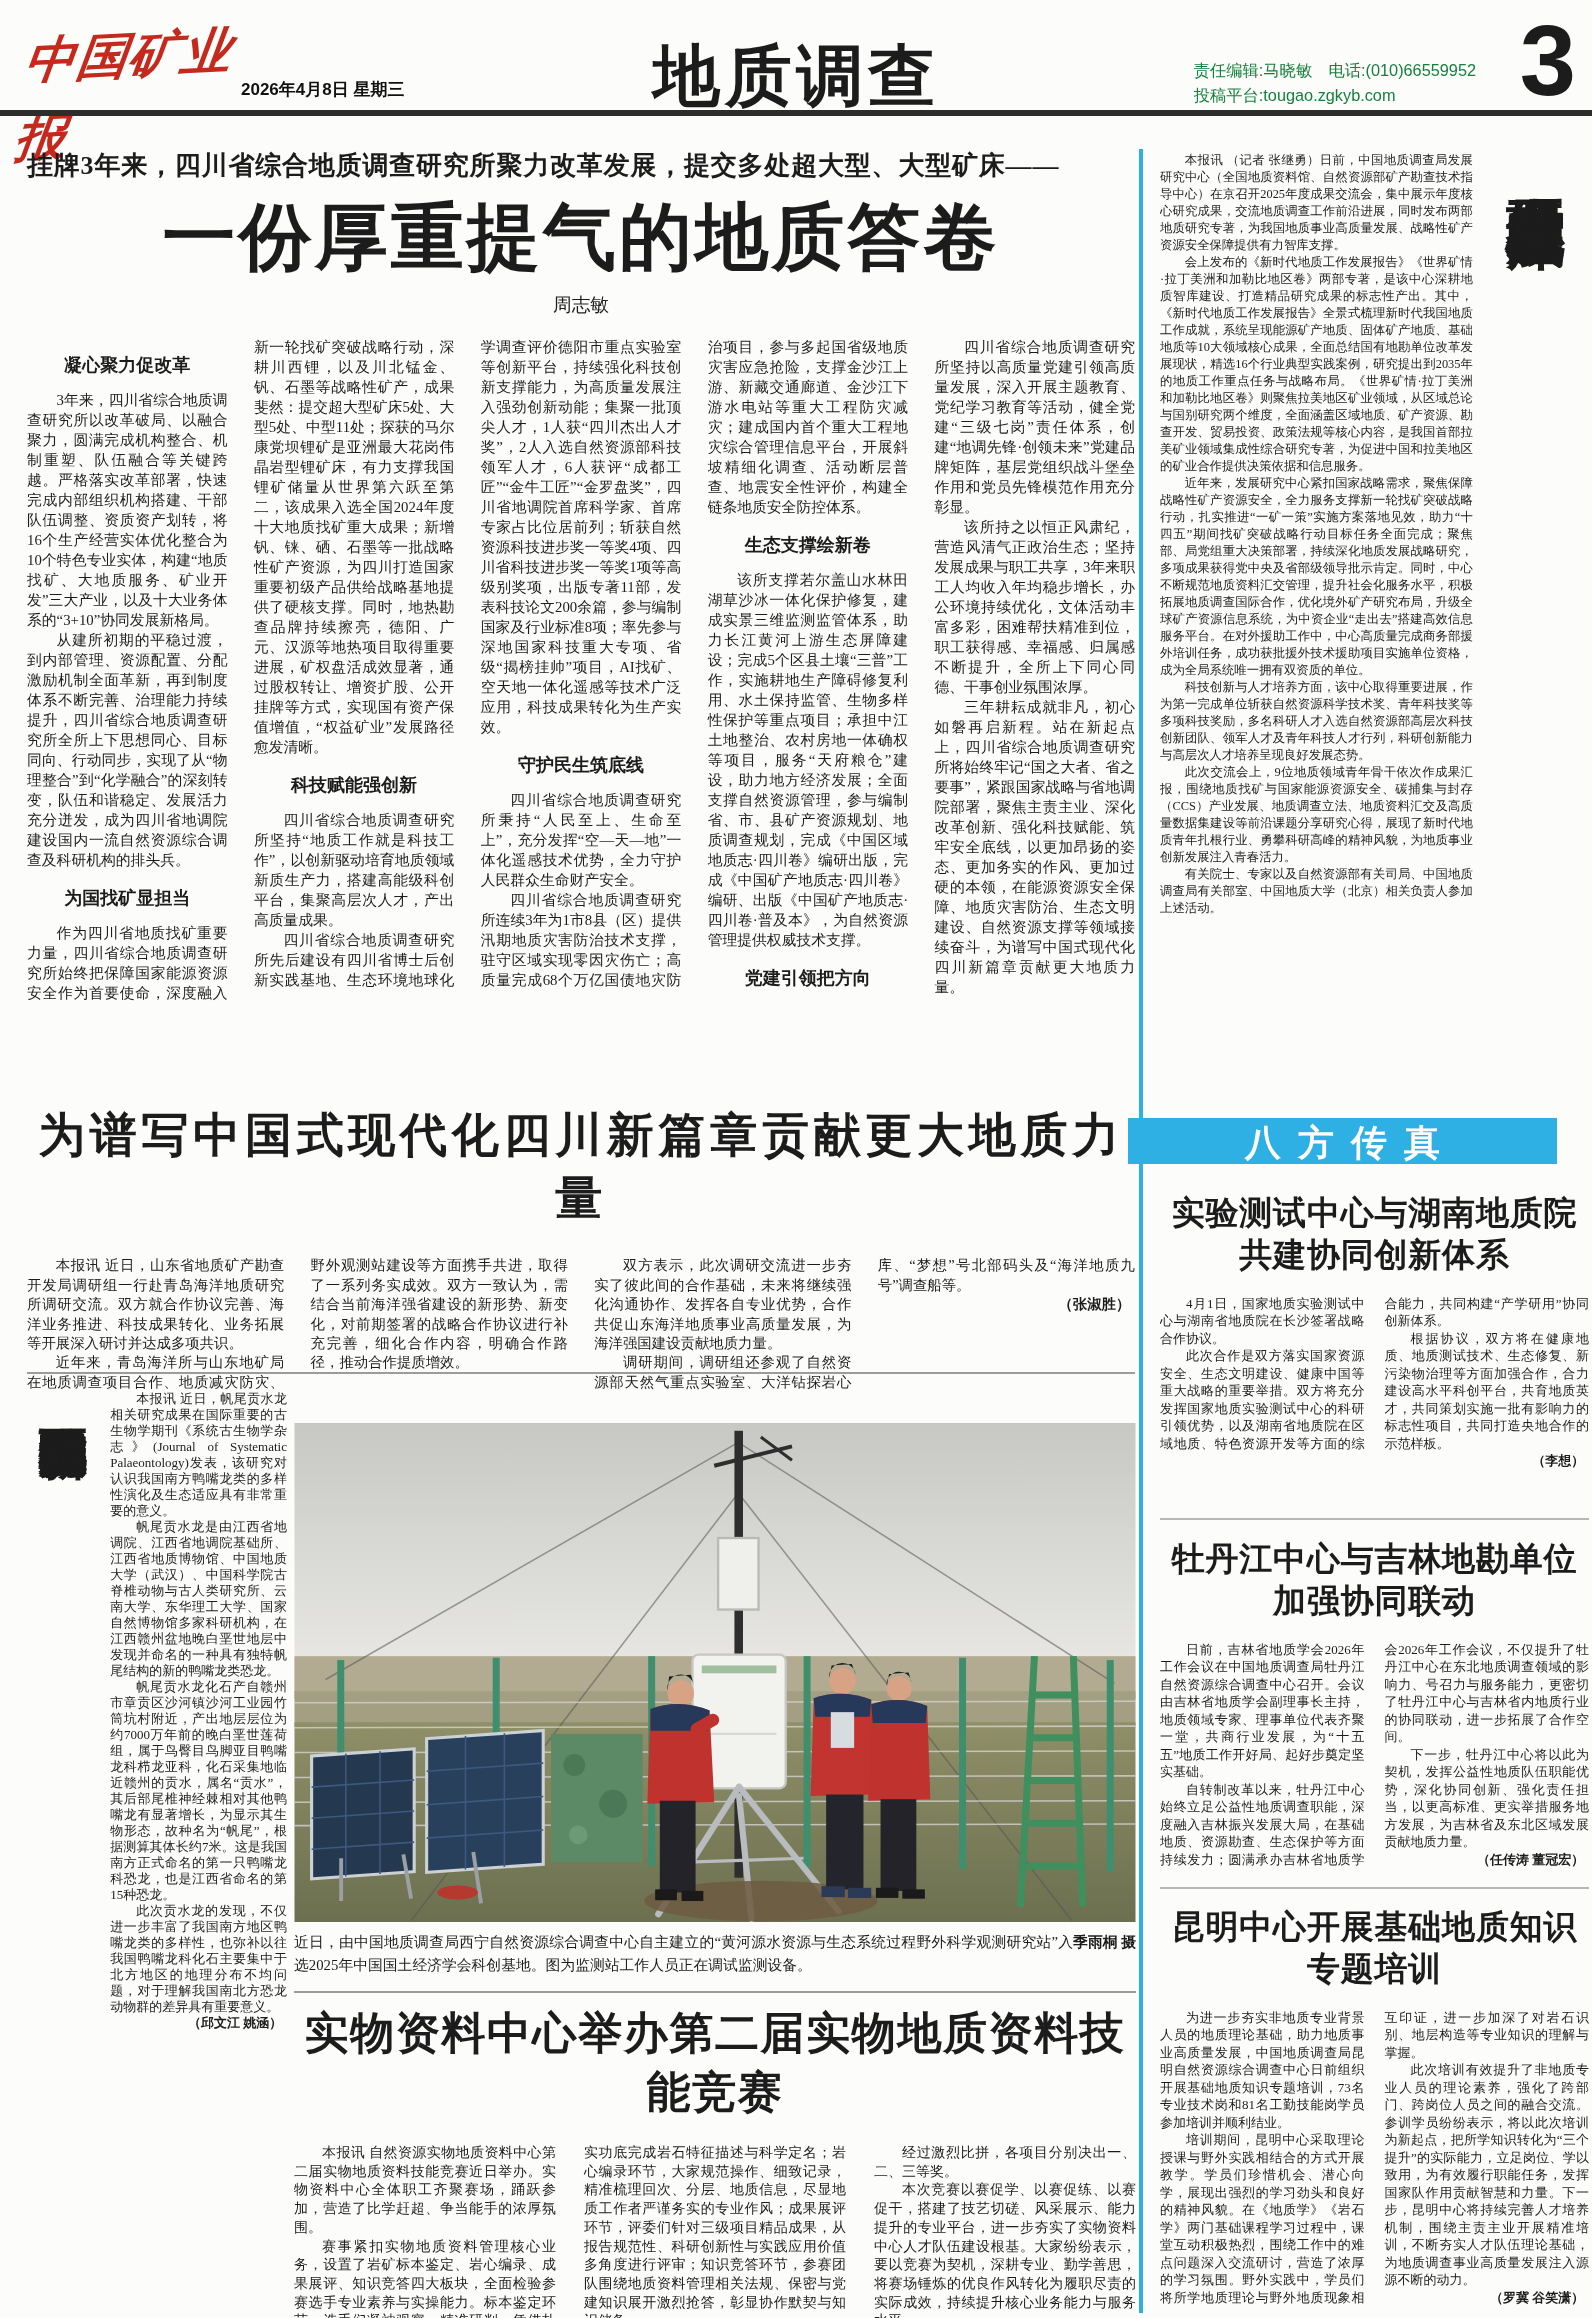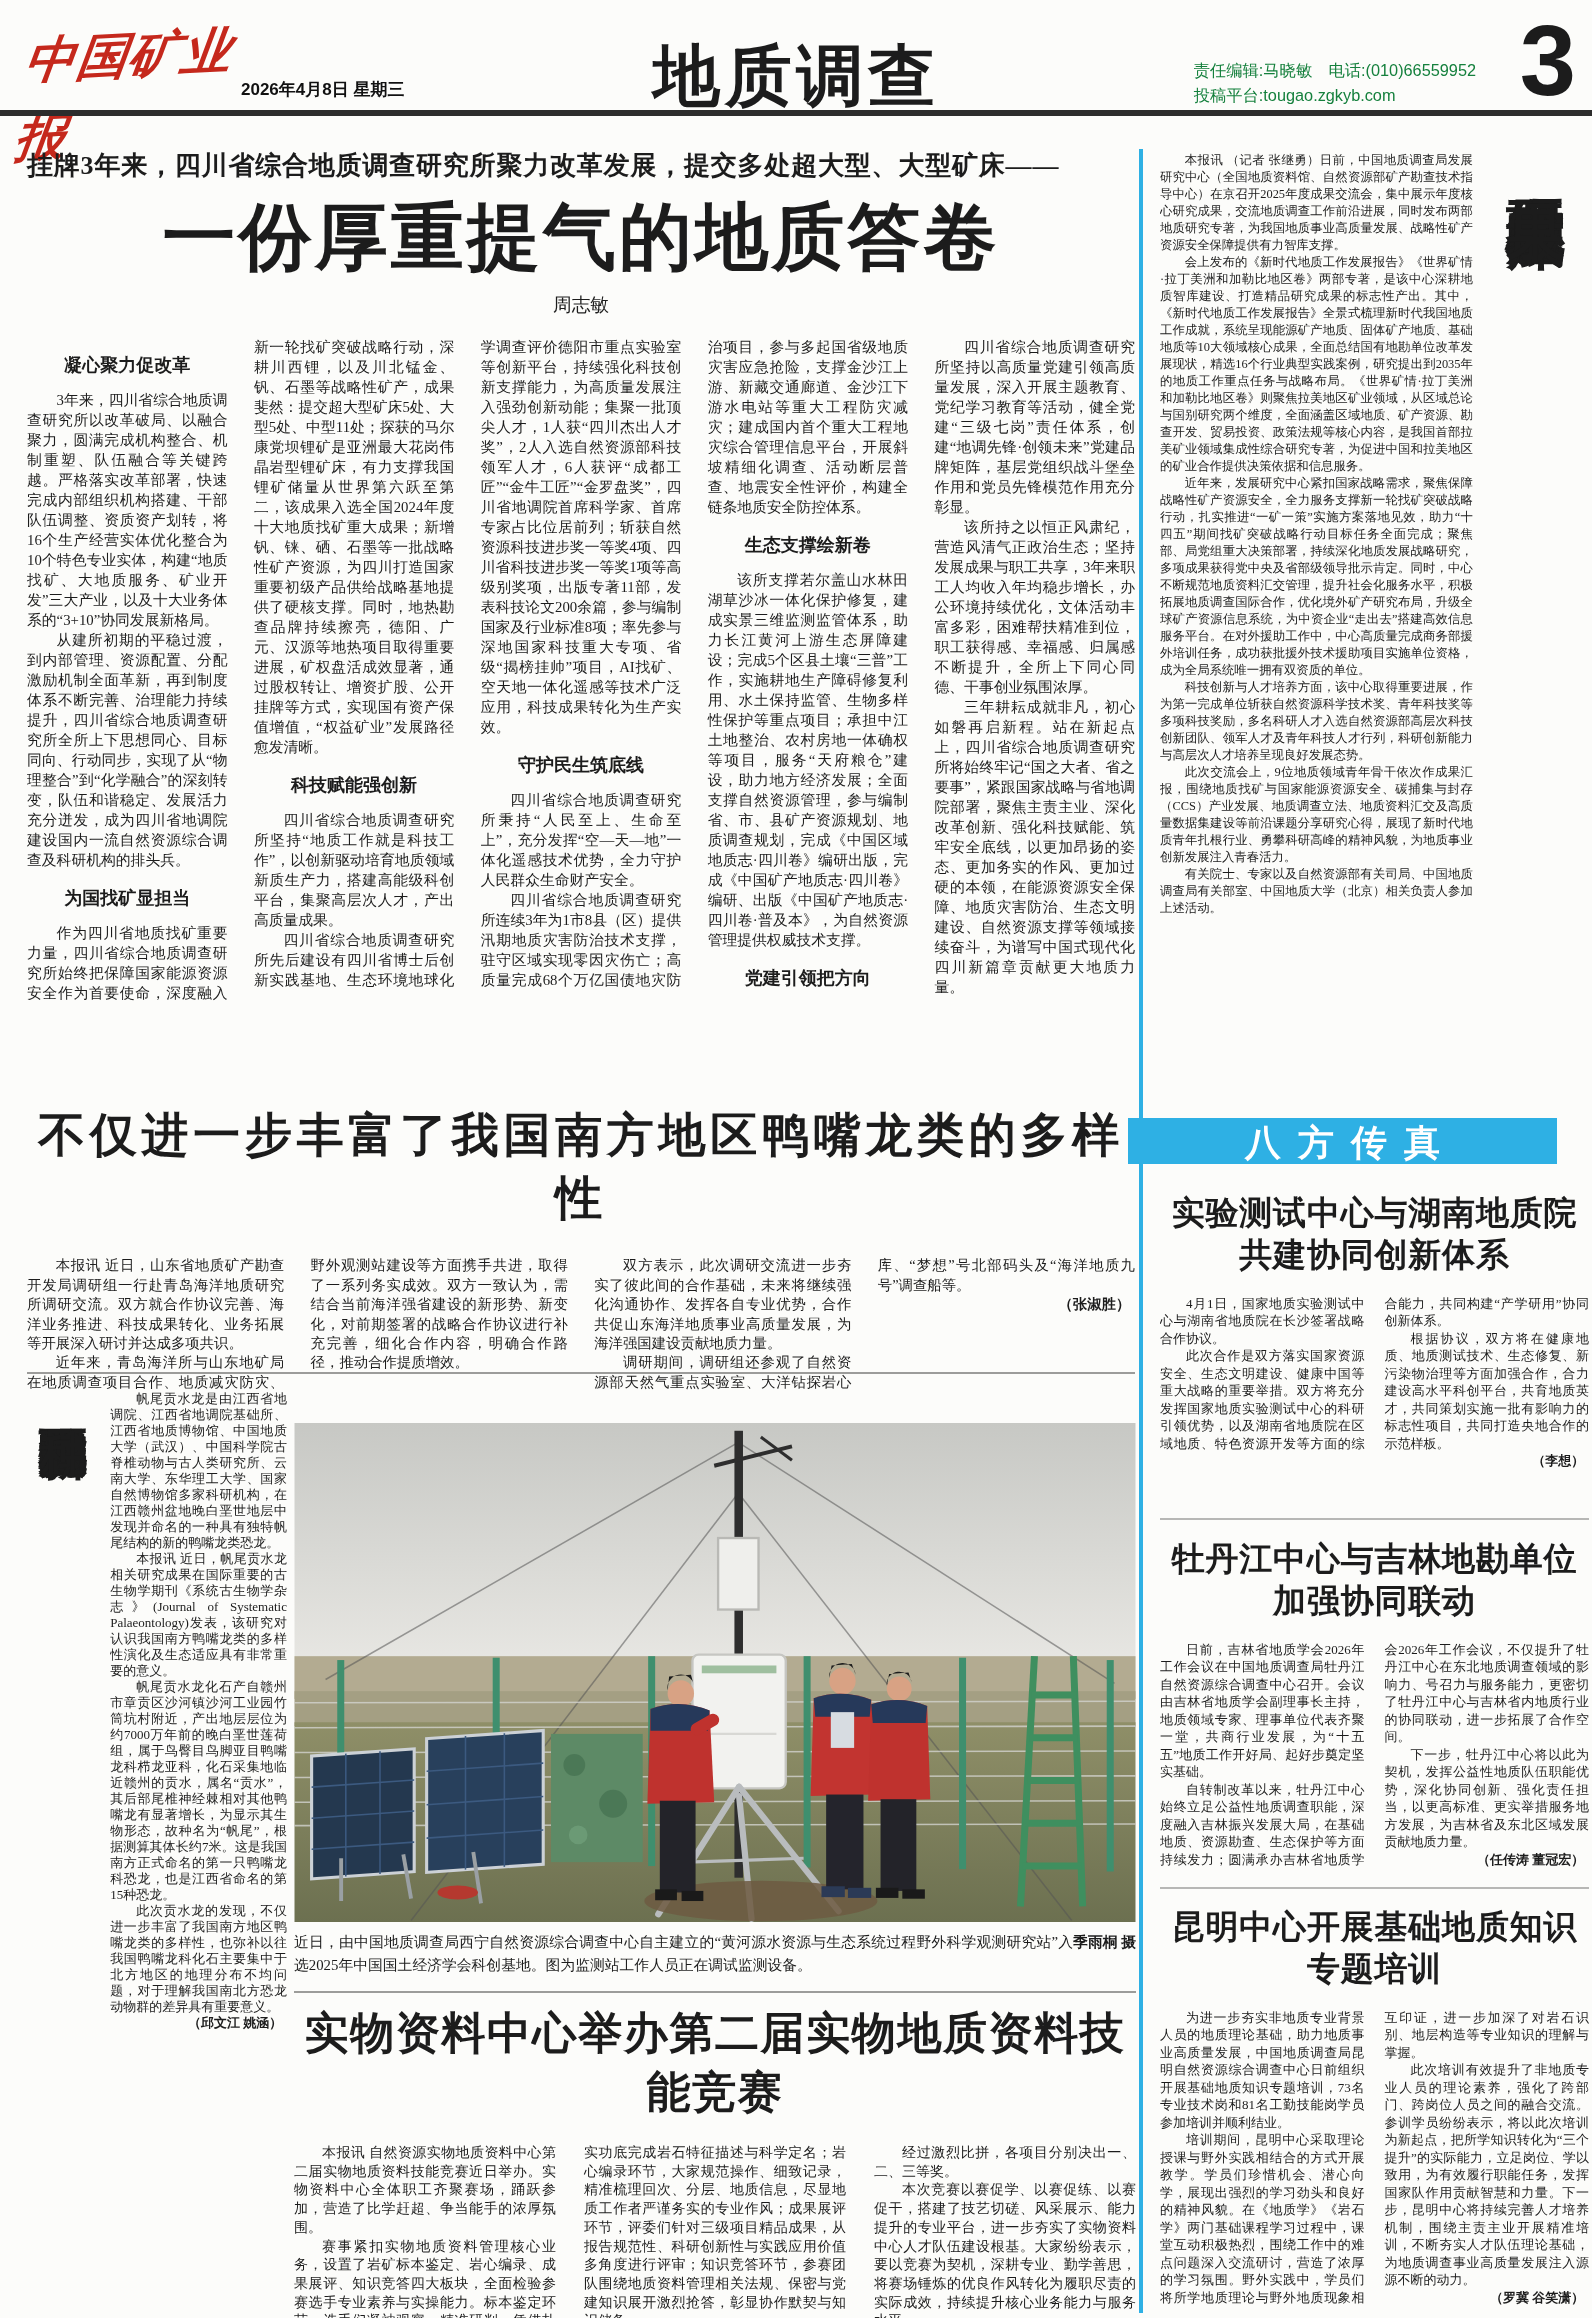--- a/index.html
+++ b/index.html
@@ -146,36 +146,36 @@
     <div class="mini-title">昆明中心开展基础地质知识专题培训</div>
     <div class="mini-body flow" style="height:341px;">
         <p>为进一步夯实非地质专业背景人员的地质理论基础，助力地质事业高质量发展，中国地质调查局昆明自然资源综合调查中心日前组织开展基础地质知识专题培训，73名专业技术岗和81名工勤技能岗学员参加培训并顺利结业。</p>
         <p>培训期间，昆明中心采取理论授课与野外实践相结合的方式开展教学。学员们珍惜机会、潜心向学，展现出强烈的学习劲头和良好的精神风貌。在《地质学》《岩石学》两门基础课程学习过程中，课堂互动积极热烈，围绕工作中的难点问题深入交流研讨，营造了浓厚的学习氛围。野外实践中，学员们将所学地质理论与野外地质现象相互印证，进一步加深了对岩石识别、地层构造等专业知识的理解与掌握。</p>
         <p>此次培训有效提升了非地质专业人员的理论素养，强化了跨部门、跨岗位人员之间的融合交流。参训学员纷纷表示，将以此次培训为新起点，把所学知识转化为“三个提升”的实际能力，立足岗位、学以致用，为有效履行职能任务，发挥国家队作用贡献智慧和力量。下一步，昆明中心将持续完善人才培养机制，围绕主责主业开展精准培训，不断夯实人才队伍理论基础，为地质调查事业高质量发展注入源源不断的动力。</p>
         <p class="byline">（罗冀 谷笑潇）</p>
       </div>
   </div>
 
   <div class="qingdao">
-    <div class="qd-title">不仅进一步丰富了我国南方地区鸭嘴龙类的多样性</div>
+    <div class="qd-title">为谱写中国式现代化四川新篇章贡献更大地质力量</div>
     <div class="qd-body flow">
         <p>本报讯 近日，山东省地质矿产勘查开发局调研组一行赴青岛海洋地质研究所调研交流。双方就合作协议完善、海洋业务推进、科技成果转化、业务拓展等开展深入研讨并达成多项共识。</p>
         <p>近年来，青岛海洋所与山东地矿局在地质调查项目合作、地质减灾防灾、野外观测站建设等方面携手共进，取得了一系列务实成效。双方一致认为，需结合当前海洋强省建设的新形势、新变化，对前期签署的战略合作协议进行补充完善，细化合作内容，明确合作路径，推动合作提质增效。</p>
         <p>双方表示，此次调研交流进一步夯实了彼此间的合作基础，未来将继续强化沟通协作、发挥各自专业优势，合作共促山东海洋地质事业高质量发展，为海洋强国建设贡献地质力量。</p>
         <p>调研期间，调研组还参观了自然资源部天然气重点实验室、大洋钻探岩心库、“梦想”号北部码头及“海洋地质九号”调查船等。</p>
         <p class="byline">（张淑胜）</p>
       </div>
   </div>
   <div class="hrule" style="left:27px;top:1372px;width:1108px;"></div>
 
   <div class="jiangxi">
     <div class="jx-vtitle">江西发现具有独特帆尾的鸭嘴龙类新属种</div>
     <div class="jx-body flow">
+        <p>本报讯 近日，帆尾贡水龙相关研究成果在国际重要的古生物学期刊《系统古生物学杂志》(Journal of Systematic Palaeontology)发表，该研究对认识我国南方鸭嘴龙类的多样性演化及生态适应具有非常重要的意义。</p>
         <p>帆尾贡水龙是由江西省地调院、江西省地调院基础所、江西省地质博物馆、中国地质大学（武汉）、中国科学院古脊椎动物与古人类研究所、云南大学、东华理工大学、国家自然博物馆多家科研机构，在江西赣州盆地晚白垩世地层中发现并命名的一种具有独特帆尾结构的新的鸭嘴龙类恐龙。</p>
-        <p>本报讯 近日，帆尾贡水龙相关研究成果在国际重要的古生物学期刊《系统古生物学杂志》(Journal of Systematic Palaeontology)发表，该研究对认识我国南方鸭嘴龙类的多样性演化及生态适应具有非常重要的意义。</p>
         <p>帆尾贡水龙化石产自赣州市章贡区沙河镇沙河工业园竹筒坑村附近，产出地层层位为约7000万年前的晚白垩世莲荷组，属于鸟臀目鸟脚亚目鸭嘴龙科栉龙亚科，化石采集地临近赣州的贡水，属名“贡水”，其后部尾椎神经棘相对其他鸭嘴龙有显著增长，为显示其生物形态，故种名为“帆尾”，根据测算其体长约7米。这是我国南方正式命名的第一只鸭嘴龙科恐龙，也是江西省命名的第15种恐龙。</p>
         <p>此次贡水龙的发现，不仅进一步丰富了我国南方地区鸭嘴龙类的多样性，也弥补以往我国鸭嘴龙科化石主要集中于北方地区的地理分布不均问题，对于理解我国南北方恐龙动物群的差异具有重要意义。</p>
         <p class="byline">（邱文江 姚涵）</p>
       </div>
   </div>
 
   <div class="photo">
     <svg width="842" height="499" viewBox="0 0 1082 642">
       <defs>
         <linearGradient id="skyg" x1="0" y1="0" x2="0" y2="1">

